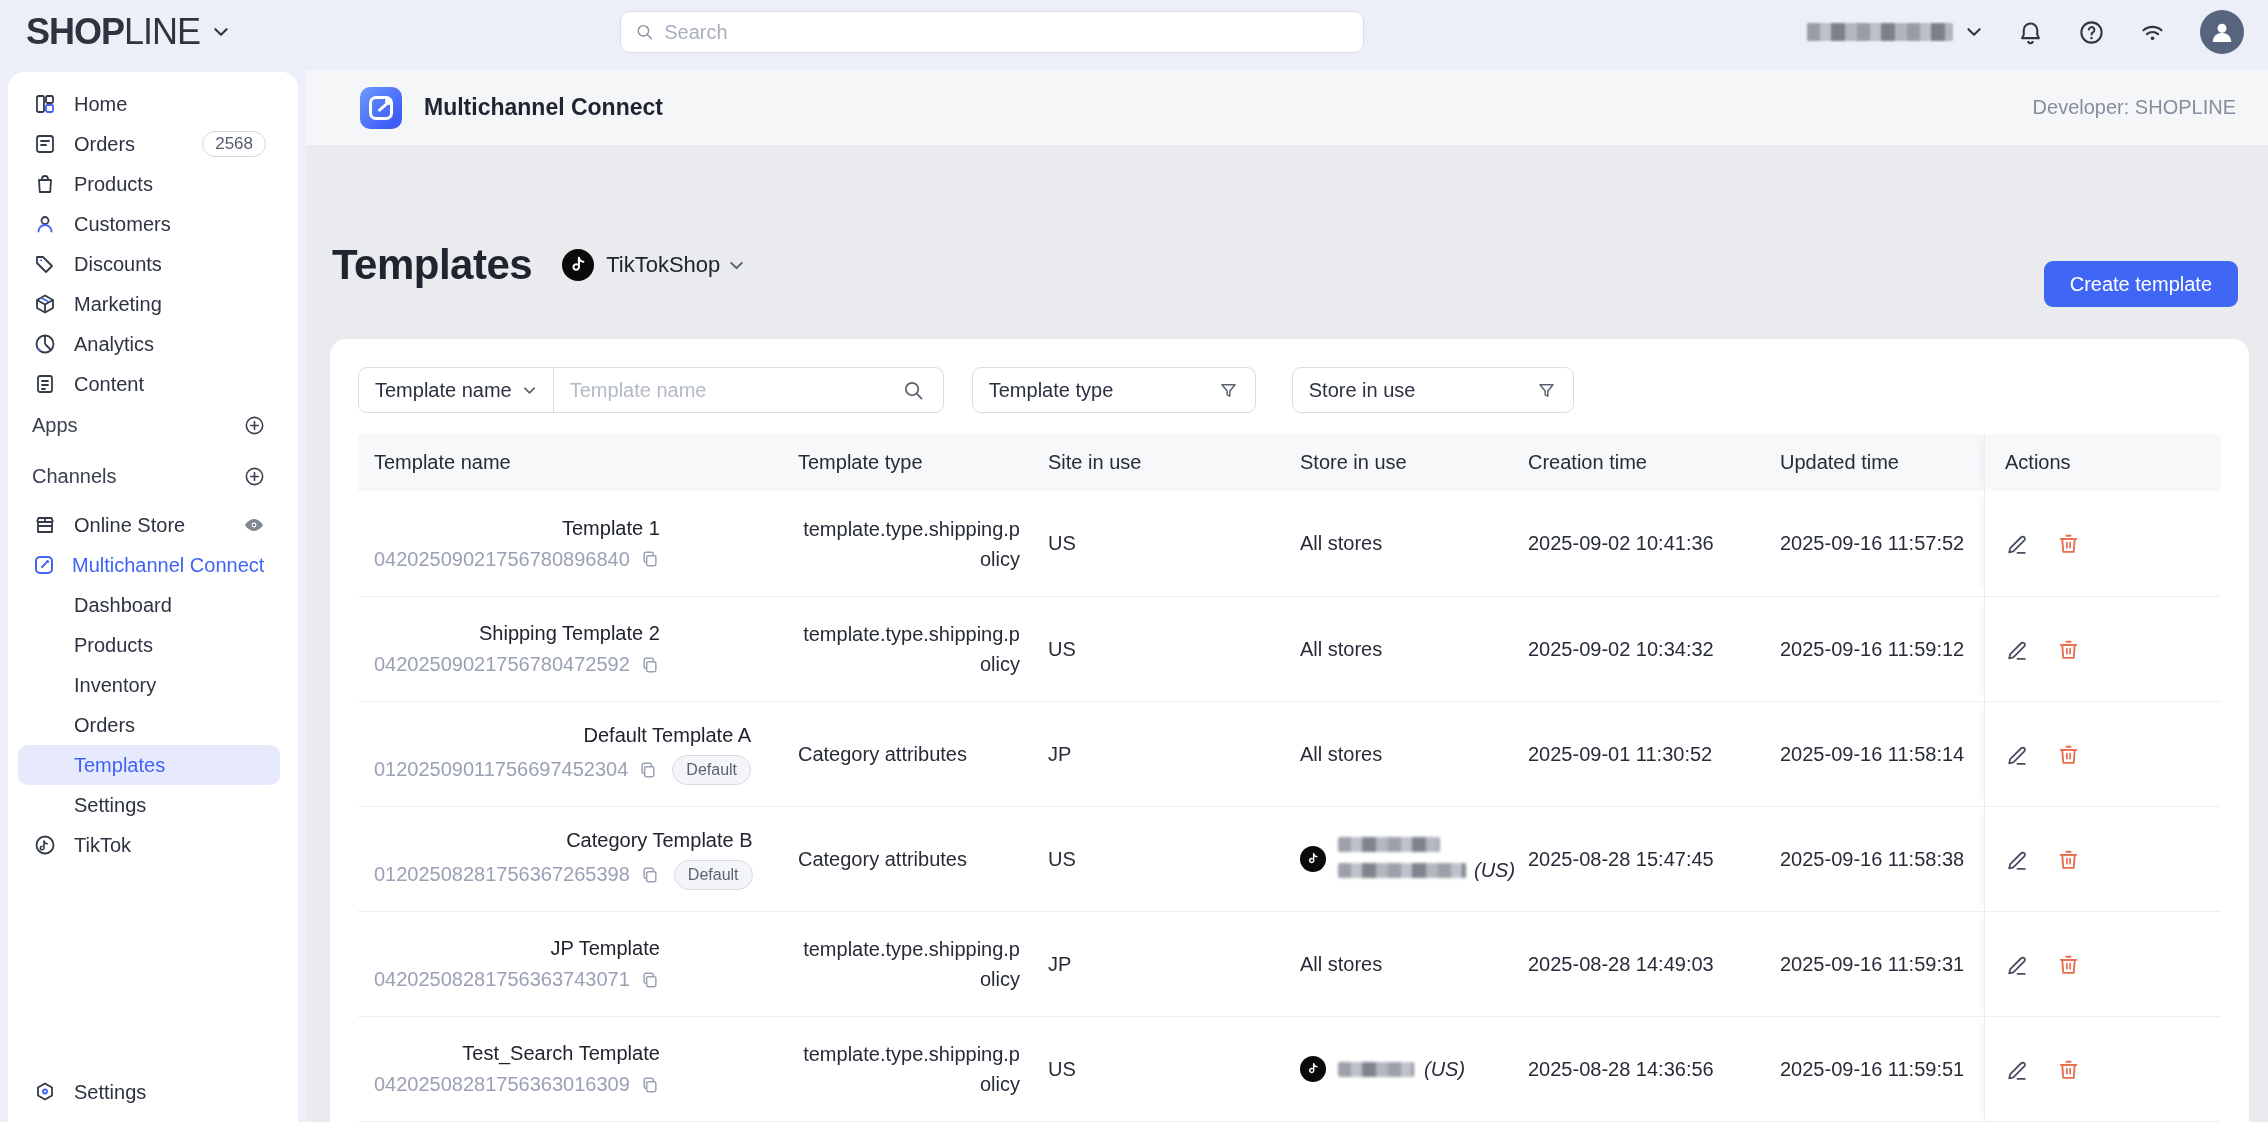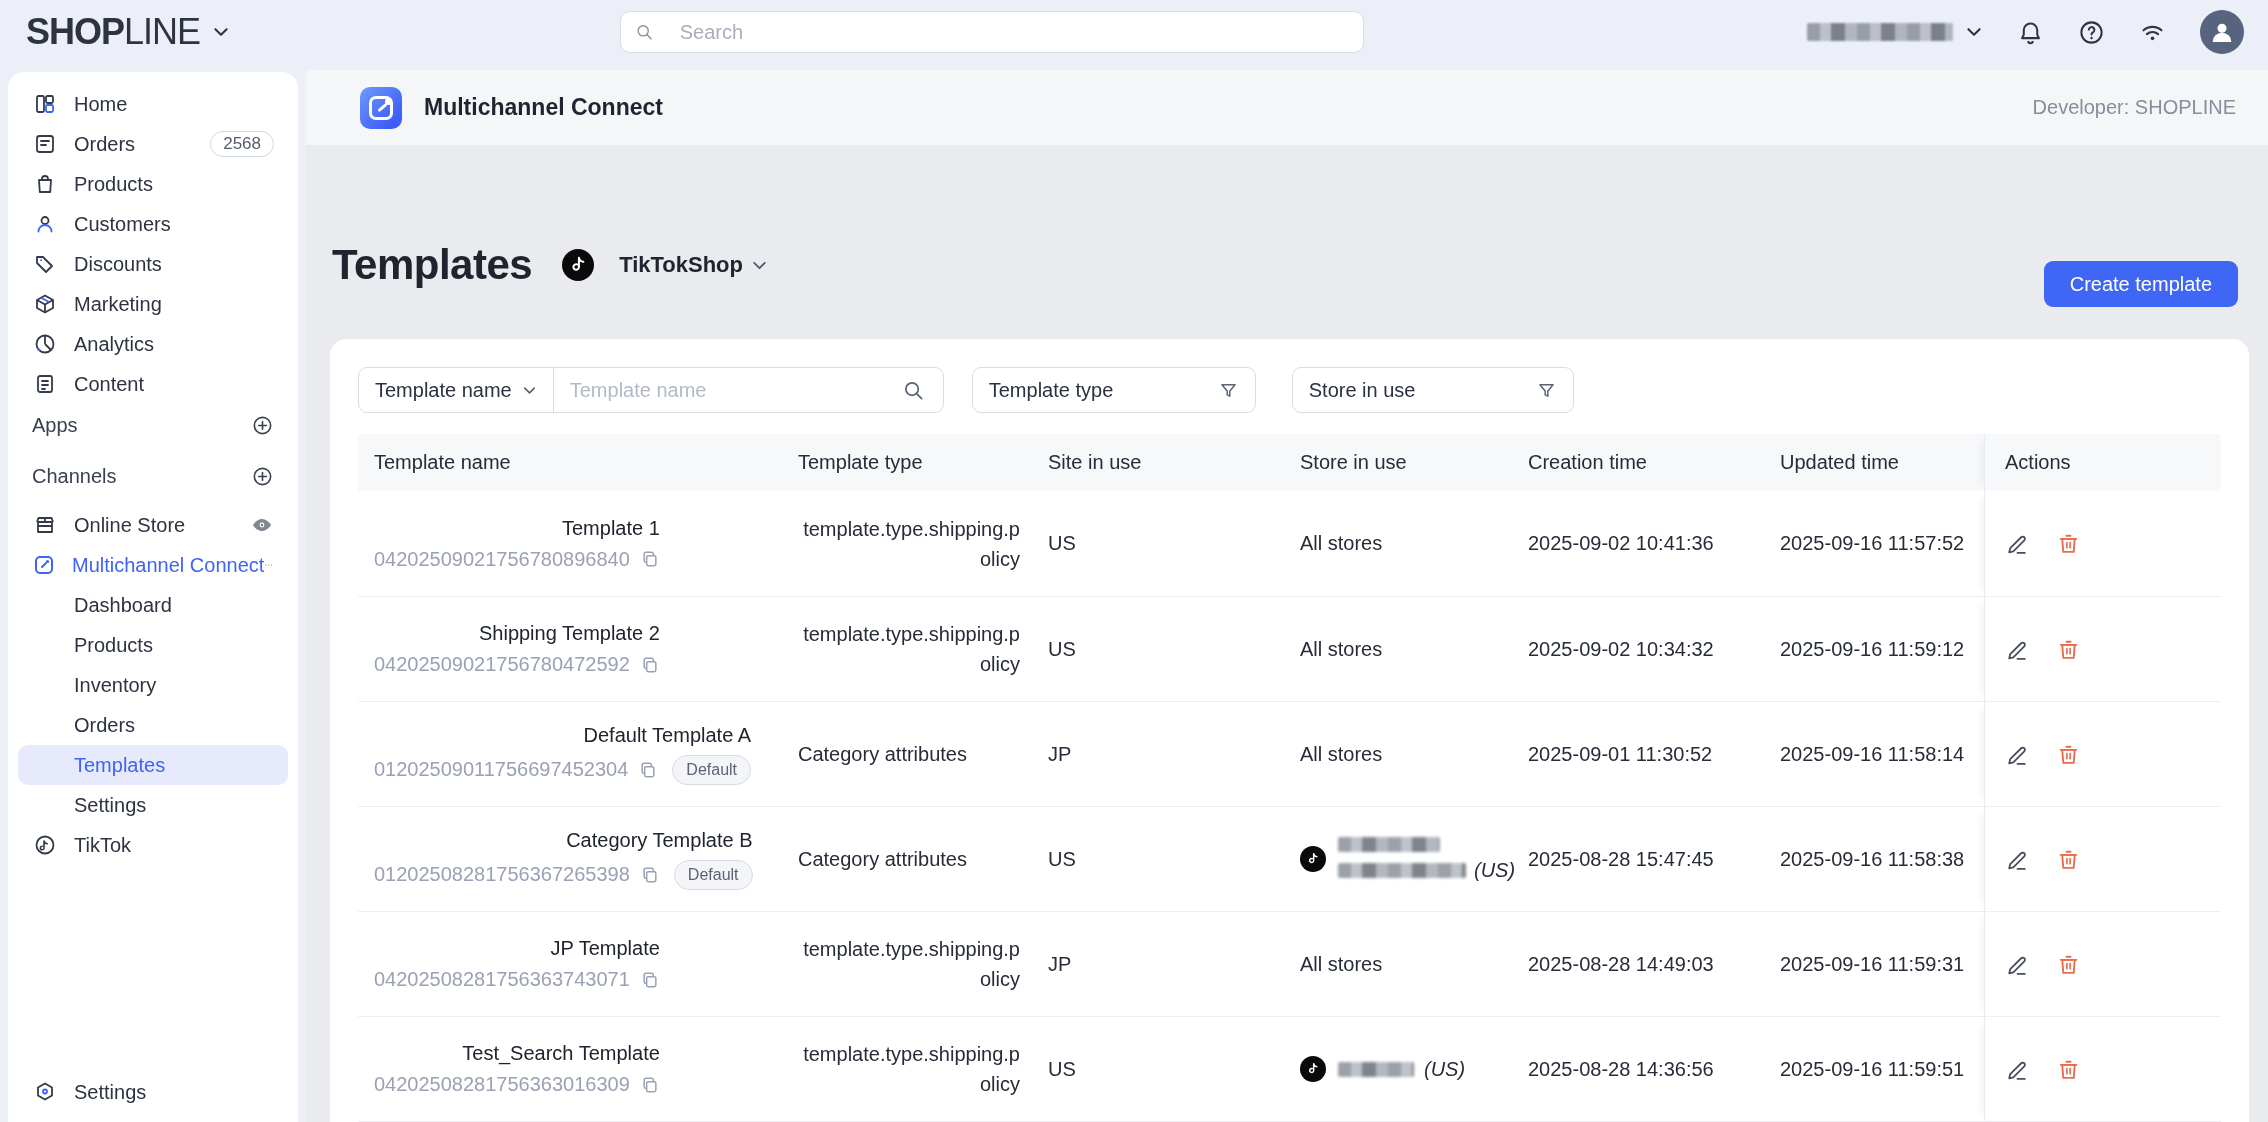--- a/index.html
+++ b/index.html
@@ -12,34 +12,34 @@
 
   
   .topbar { position:absolute; left:0; top:0; width:2268px; height:64px; display:flex; align-items:center; }
   .logo-wrap { display:flex; align-items:center; margin-left:26px; cursor:pointer; }
   .logo { font-size:36px; letter-spacing:-1px; color:#2d3440; }
   .logo b { font-weight:800; }
   .logo span { font-weight:400; }
   .logo-chevron { margin-left:12px; color:#2d3440; }
   .search-box { position:absolute; left:620px; top:11px; width:744px; height:42px; background:#fff;
     border:1px solid #d9dde8; border-radius:10px; display:flex; align-items:center; padding:0 14px; }
-  .search-box input { border:none; outline:none; font-size:20px; width:100%; margin-left:26px;
+  .search-box input { border:none; outline:none; font-size:20px; width:100%; margin-left:10px;
     font-family:inherit; color:#2b3140; background:transparent; }
   .search-box input::placeholder { color:#a9afbc; }
   .topbar-right { position:absolute; right:24px; top:0; height:64px; display:flex; align-items:center; gap:34px; }
   .redacted { display:inline-block; height:18px; border-radius:2px;
     background:repeating-linear-gradient(90deg,#8a909b 0 13px,#b3b8c1 13px 24px,#686e78 24px 38px,#a6acb5 38px 50px);
     filter:blur(1.2px); opacity:.85; }
   .store-name-redacted { display:flex; align-items:center; gap:12px; cursor:pointer; }
   .icon-btn { color:#2f3542; cursor:pointer; }
   .avatar { width:44px; height:44px; border-radius:50%; background:#57647e; display:flex; align-items:center; justify-content:center; cursor:pointer; }
 
   
   .sidebar { position:absolute; left:8px; top:72px; width:290px; height:1050px; background:#fff;
-    border-radius:16px 16px 0 0; padding:12px 10px 10px 10px; display:flex; flex-direction:column; }
+    border-radius:16px 16px 0 0; padding:12px 18px 10px 10px; display:flex; flex-direction:column; }
   .side-item { height:40px; display:flex; align-items:center; padding:0 14px; border-radius:10px; cursor:pointer; }
   .side-item .ic { width:26px; display:flex; justify-content:center; color:#333a48; }
   .side-item .lbl { margin-left:16px; font-weight:500; color:#2d3340; white-space:nowrap; }
   .side-item .spacer { flex:1; }
   .count-badge { border:1px solid #d4d8e3; border-radius:14px; padding:2px 12px; font-size:17px; color:#555c6b; }
   .section-row { height:40px; display:flex; align-items:flex-start; padding:0 14px; }
   .section-row .lbl { font-weight:500; color:#3a4150; }
   .section-row .spacer { flex:1; }
   .sub-item { height:40px; display:flex; align-items:center; padding:0 14px 0 56px; border-radius:10px; cursor:pointer; }
   .sub-item .lbl { color:#2d3340; }
@@ -58,21 +58,21 @@
   .app-icon .dot { position:absolute; right:10px; top:11px; width:7px; height:7px; background:#fff; border-radius:50%; }
   .app-icon .pen { position:absolute; left:17px; top:19px; width:11px; height:3px; background:#fff; border-radius:2px; transform:rotate(-40deg); }
   .app-title { margin-left:22px; font-size:23px; font-weight:700; color:#1f2430; }
   .developer { position:absolute; right:32px; color:#878d9c; font-size:20px; }
   .band-page { position:absolute; left:0; top:81px; right:0; bottom:0; background:#eaebee; }
   .page-head { position:absolute; left:26px; top:96px; display:flex; align-items:center; }
   .page-title { font-size:42px; font-weight:700; color:#20242e; letter-spacing:-0.5px; }
   .channel-pick { display:flex; align-items:center; margin-left:30px; cursor:pointer; }
   .tiktok-badge { width:32px; height:32px; border-radius:50%; background:#0a0a0a; color:#fff; display:flex; align-items:center; justify-content:center; font-size:20px; }
   .tiktok-badge.small { width:26px; height:26px; font-size:16px; }
-  .channel-name { margin-left:25px; font-size:22px; font-weight:700; color:#20242e; }
+  .channel-name { margin-left:12px; font-size:22px; font-weight:400; color:#20242e; }
   .channel-chevron { margin-left:8px; color:#555c6b; }
   .create-btn { position:absolute; right:30px; top:116px; height:46px; padding:0 26px; background:#4066f5; color:#fff;
     border:none; border-radius:9px; font-size:20px; font-family:inherit; cursor:pointer; }
 
   
   .card { position:absolute; left:24px; top:194px; width:1919px; bottom:0; background:#fff; border-radius:16px 16px 0 0; padding:28px; overflow:hidden; }
   .filters { display:flex; align-items:center; }
   .combo { display:flex; height:46px; border:1px solid #d9dce5; border-radius:9px; background:#fff; overflow:hidden; }
   .combo-select { display:flex; align-items:center; gap:10px; padding:0 16px; border-right:1px solid #d9dce5; cursor:pointer; color:#2b3140; white-space:nowrap; }
   .combo input { border:none; outline:none; width:330px; padding:0 16px; font-size:20px; font-family:inherit; color:#2b3140; }

